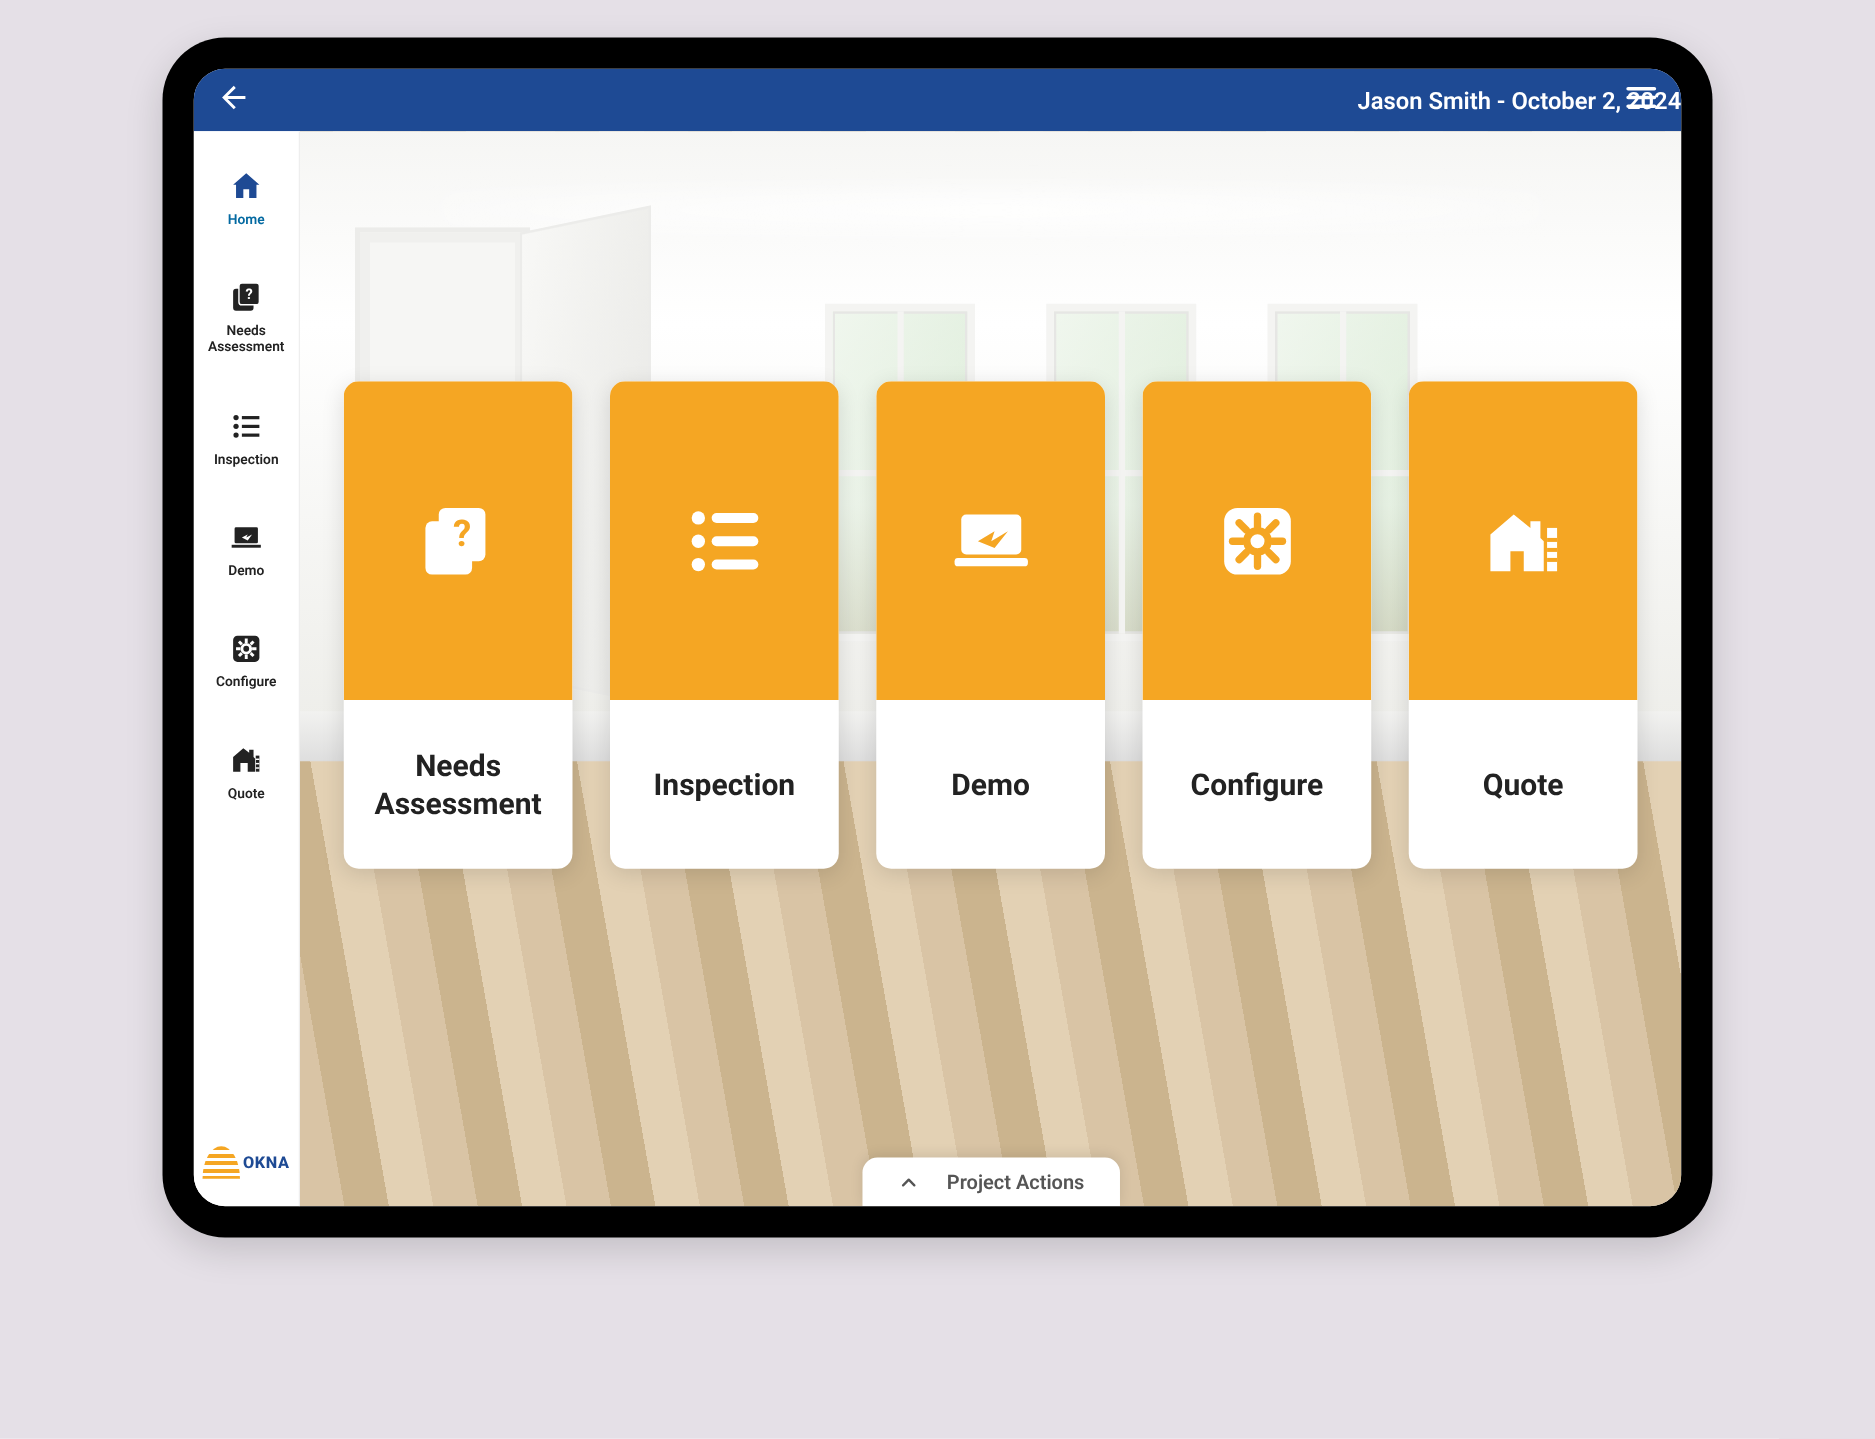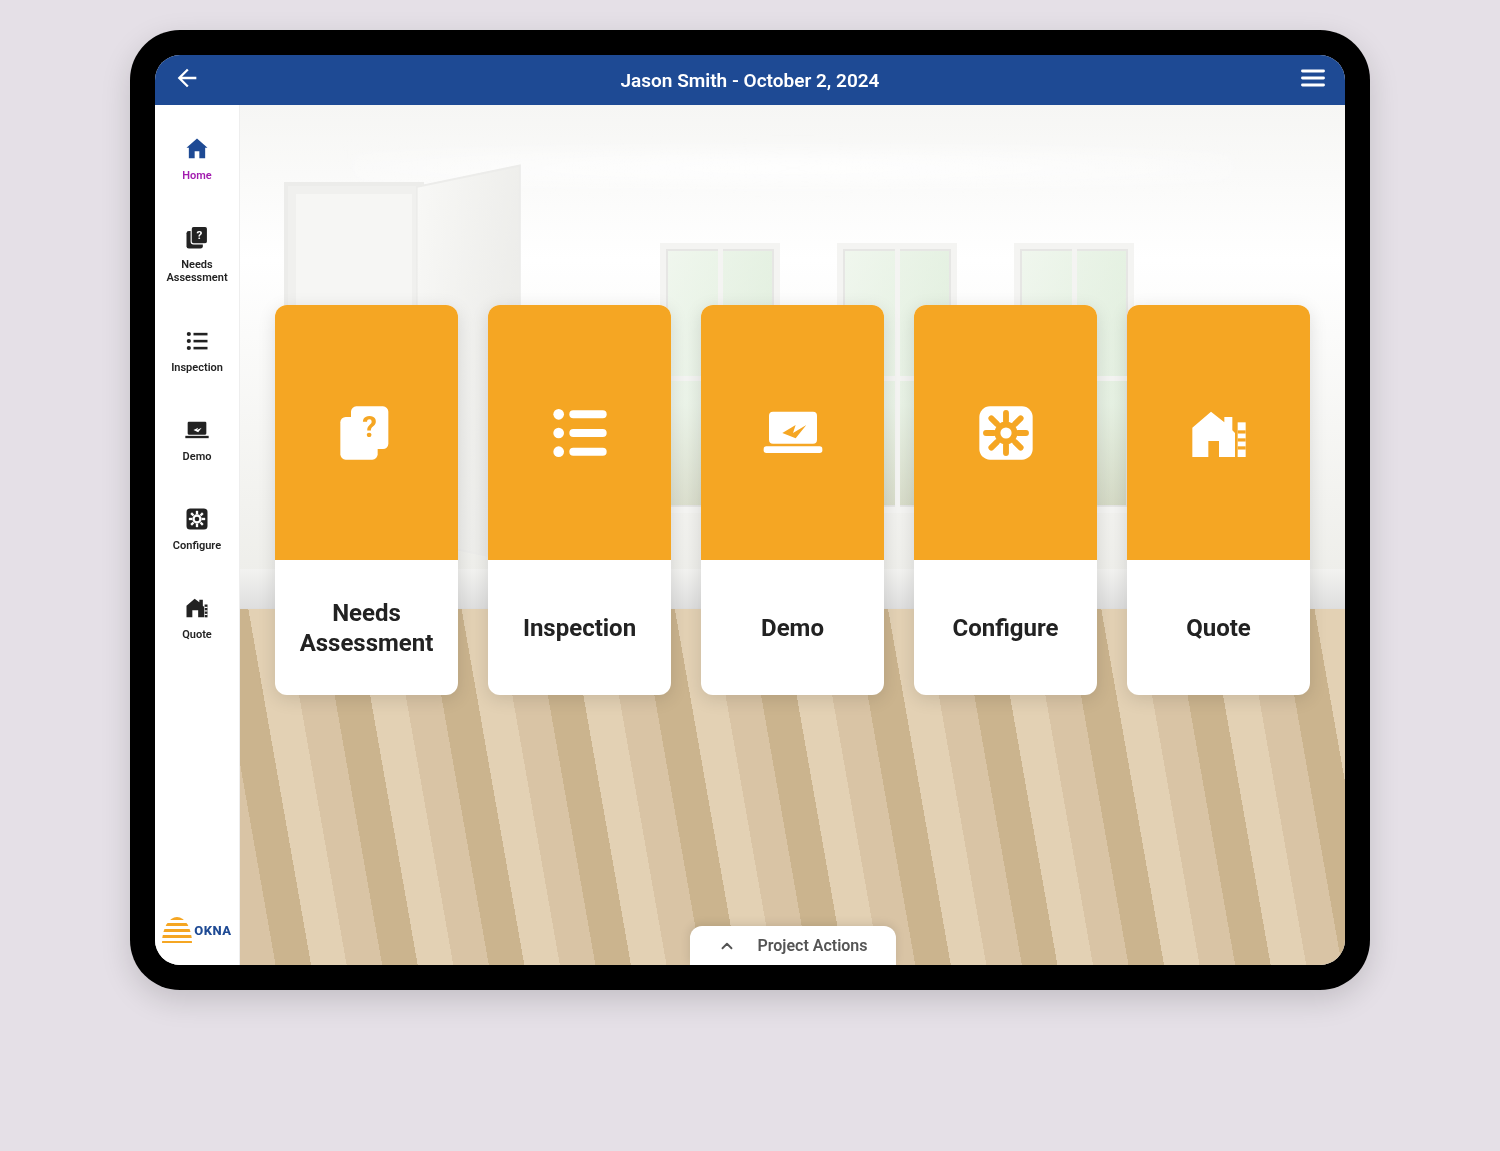--- a/index.html
+++ b/index.html
@@ -40,21 +40,21 @@
     justify-content: space-between;
     padding: 0 18px;
     flex-shrink: 0;
   }
   .header-title {
     color: #fff;
     font-size: 19px;
     font-weight: 600;
     position: absolute;
     left: 0; right: 0;
-    text-align: center;
+    text-align: right;
     pointer-events: none;
   }
   .header .btn { z-index: 2; cursor: pointer; }
   
   .body {
     flex: 1;
     display: flex;
     min-height: 0;
   }
   .sidebar {
@@ -69,21 +69,21 @@
   }
   .side-item {
     display: flex;
     flex-direction: column;
     align-items: center;
     gap: 6px;
     margin-bottom: 42px;
     cursor: pointer;
     color: #222;
   }
-  .side-item.active { color: #a21caf; }
+  .side-item.active { color: #0369a1; }
   .side-item .label {
     font-size: 11px;
     font-weight: 600;
     text-align: center;
     line-height: 1.2;
     white-space: pre-line;
   }
   .side-item svg { display: block; }
   .sidebar-spacer { flex: 1; }
   .brand {

